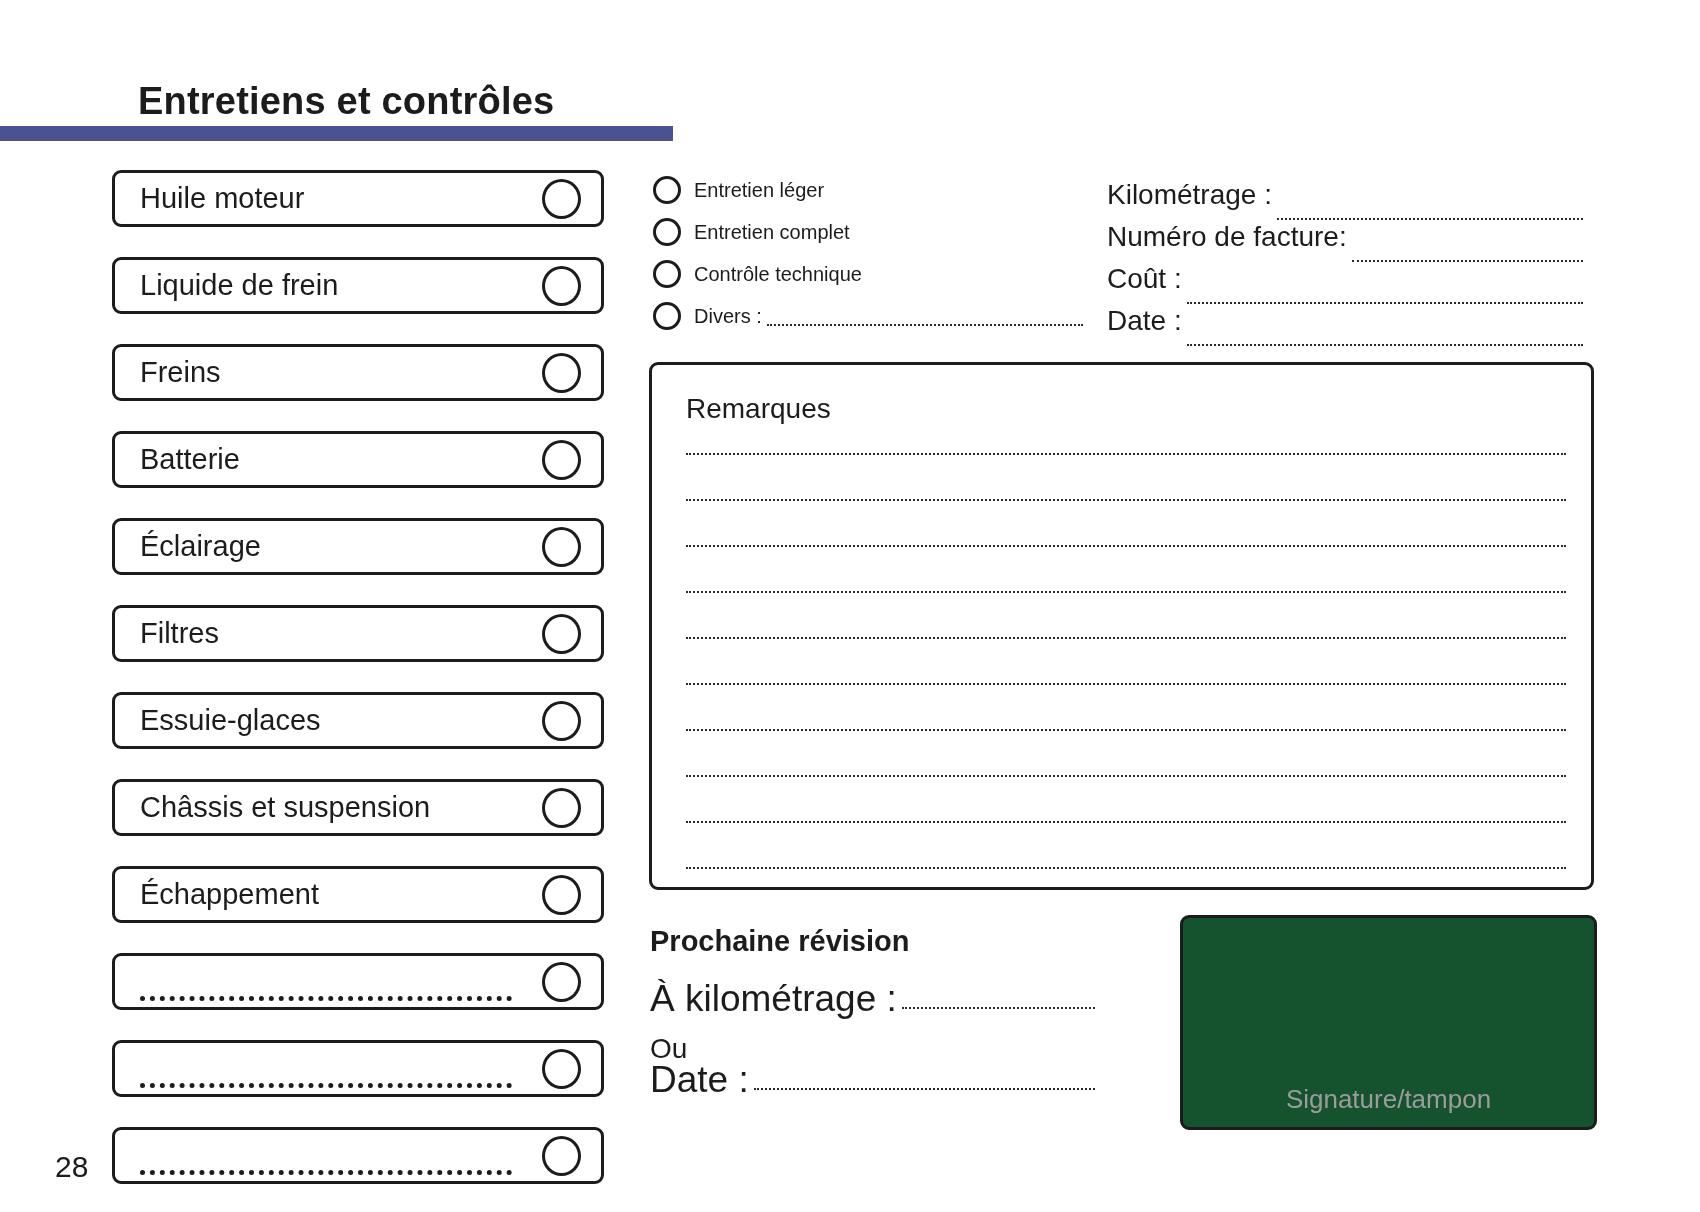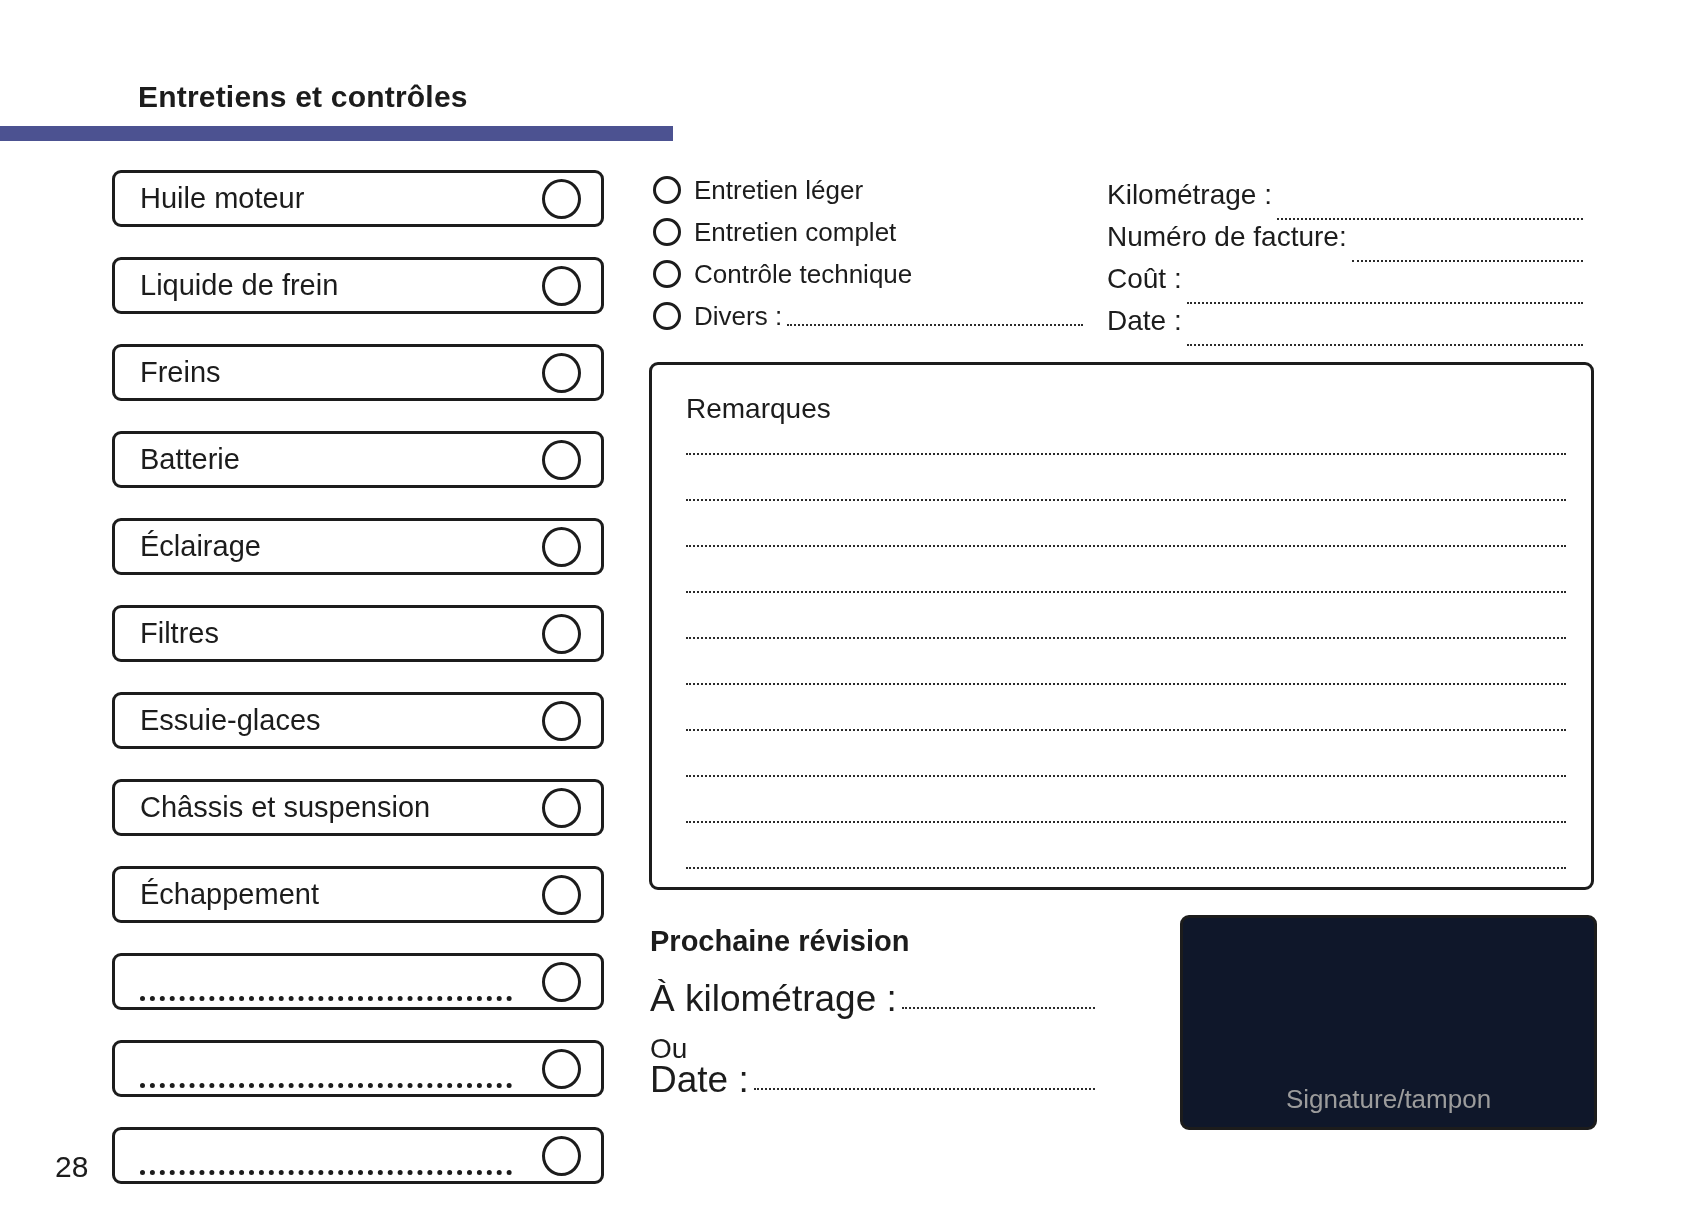--- a/index.html
+++ b/index.html
@@ -9,21 +9,21 @@
   }
   html,body{margin:0;padding:0;}
   body{
     width:1700px;height:1212px;position:relative;background:#ffffff;
     font-family:"Liberation Sans", sans-serif;color:var(--ink);
     overflow:hidden;
   }
   .abs{position:absolute;}
 
   
-  .page-title{left:138px;top:80px;font-size:30px;font-weight:bold;letter-spacing:0.2px;}
+  .page-title{left:138px;top:80px;font-size:38px;font-weight:bold;letter-spacing:0.2px;}
   .title-bar{left:0;top:126px;width:673px;height:15px;background:var(--accent);}
 
   
   .checklist{left:112px;top:170px;width:492px;}
   .chk-row{
     box-sizing:border-box;height:57px;margin-bottom:30px;
     border:3px solid var(--ink);border-radius:9px;
     display:flex;align-items:center;background:#fff;
   }
   .chk-label{font-size:29px;padding-left:25px;white-space:nowrap;}
@@ -38,21 +38,21 @@
     background:#fff;
   }
 
   
   .service-type{left:653px;top:169px;width:430px;}
   .radio-row{height:42px;display:flex;align-items:center;}
   .radio-circle{
     flex:0 0 auto;width:22px;height:22px;border:3px solid var(--ink);
     border-radius:50%;background:#fff;
   }
-  .radio-label{font-size:26px;margin-left:13px;white-space:nowrap;}
+  .radio-label{font-size:20px;margin-left:13px;white-space:nowrap;}
 
   
   .dotline{
     flex:1 1 auto;margin-left:5px;height:0;
     border-bottom:2.5px dotted #2a2a2a;
     position:relative;top:9px;
   }
 
   
   .record-fields{left:1107px;top:169px;width:476px;}
@@ -71,21 +71,21 @@
   
   .next-heading{left:650px;top:925px;font-size:29px;font-weight:bold;}
   .next-km-row{left:650px;top:981px;width:445px;height:36px;display:flex;align-items:center;}
   .next-or{left:650px;top:1005px;font-size:28px;margin-top:28px;}
   .next-date-row{left:650px;top:1062px;width:445px;height:36px;display:flex;align-items:center;}
   .next-label{font-size:37px;white-space:nowrap;}
 
   
   .signature-box{
     left:1180px;top:915px;width:417px;height:215px;box-sizing:border-box;
-    border:3px solid var(--ink);border-radius:9px;background:#0f172a;padding-left:44px;
+    border:3px solid var(--ink);border-radius:9px;background:#14532d;padding-left:44px;
   }
   .signature-hint{
     position:absolute;left:0;right:0;bottom:12px;text-align:center;
     font-size:26px;color:var(--hint);
   }
 
   .page-number{left:55px;top:1150px;font-size:30px;}
 </style>
 </head>
 <body>

